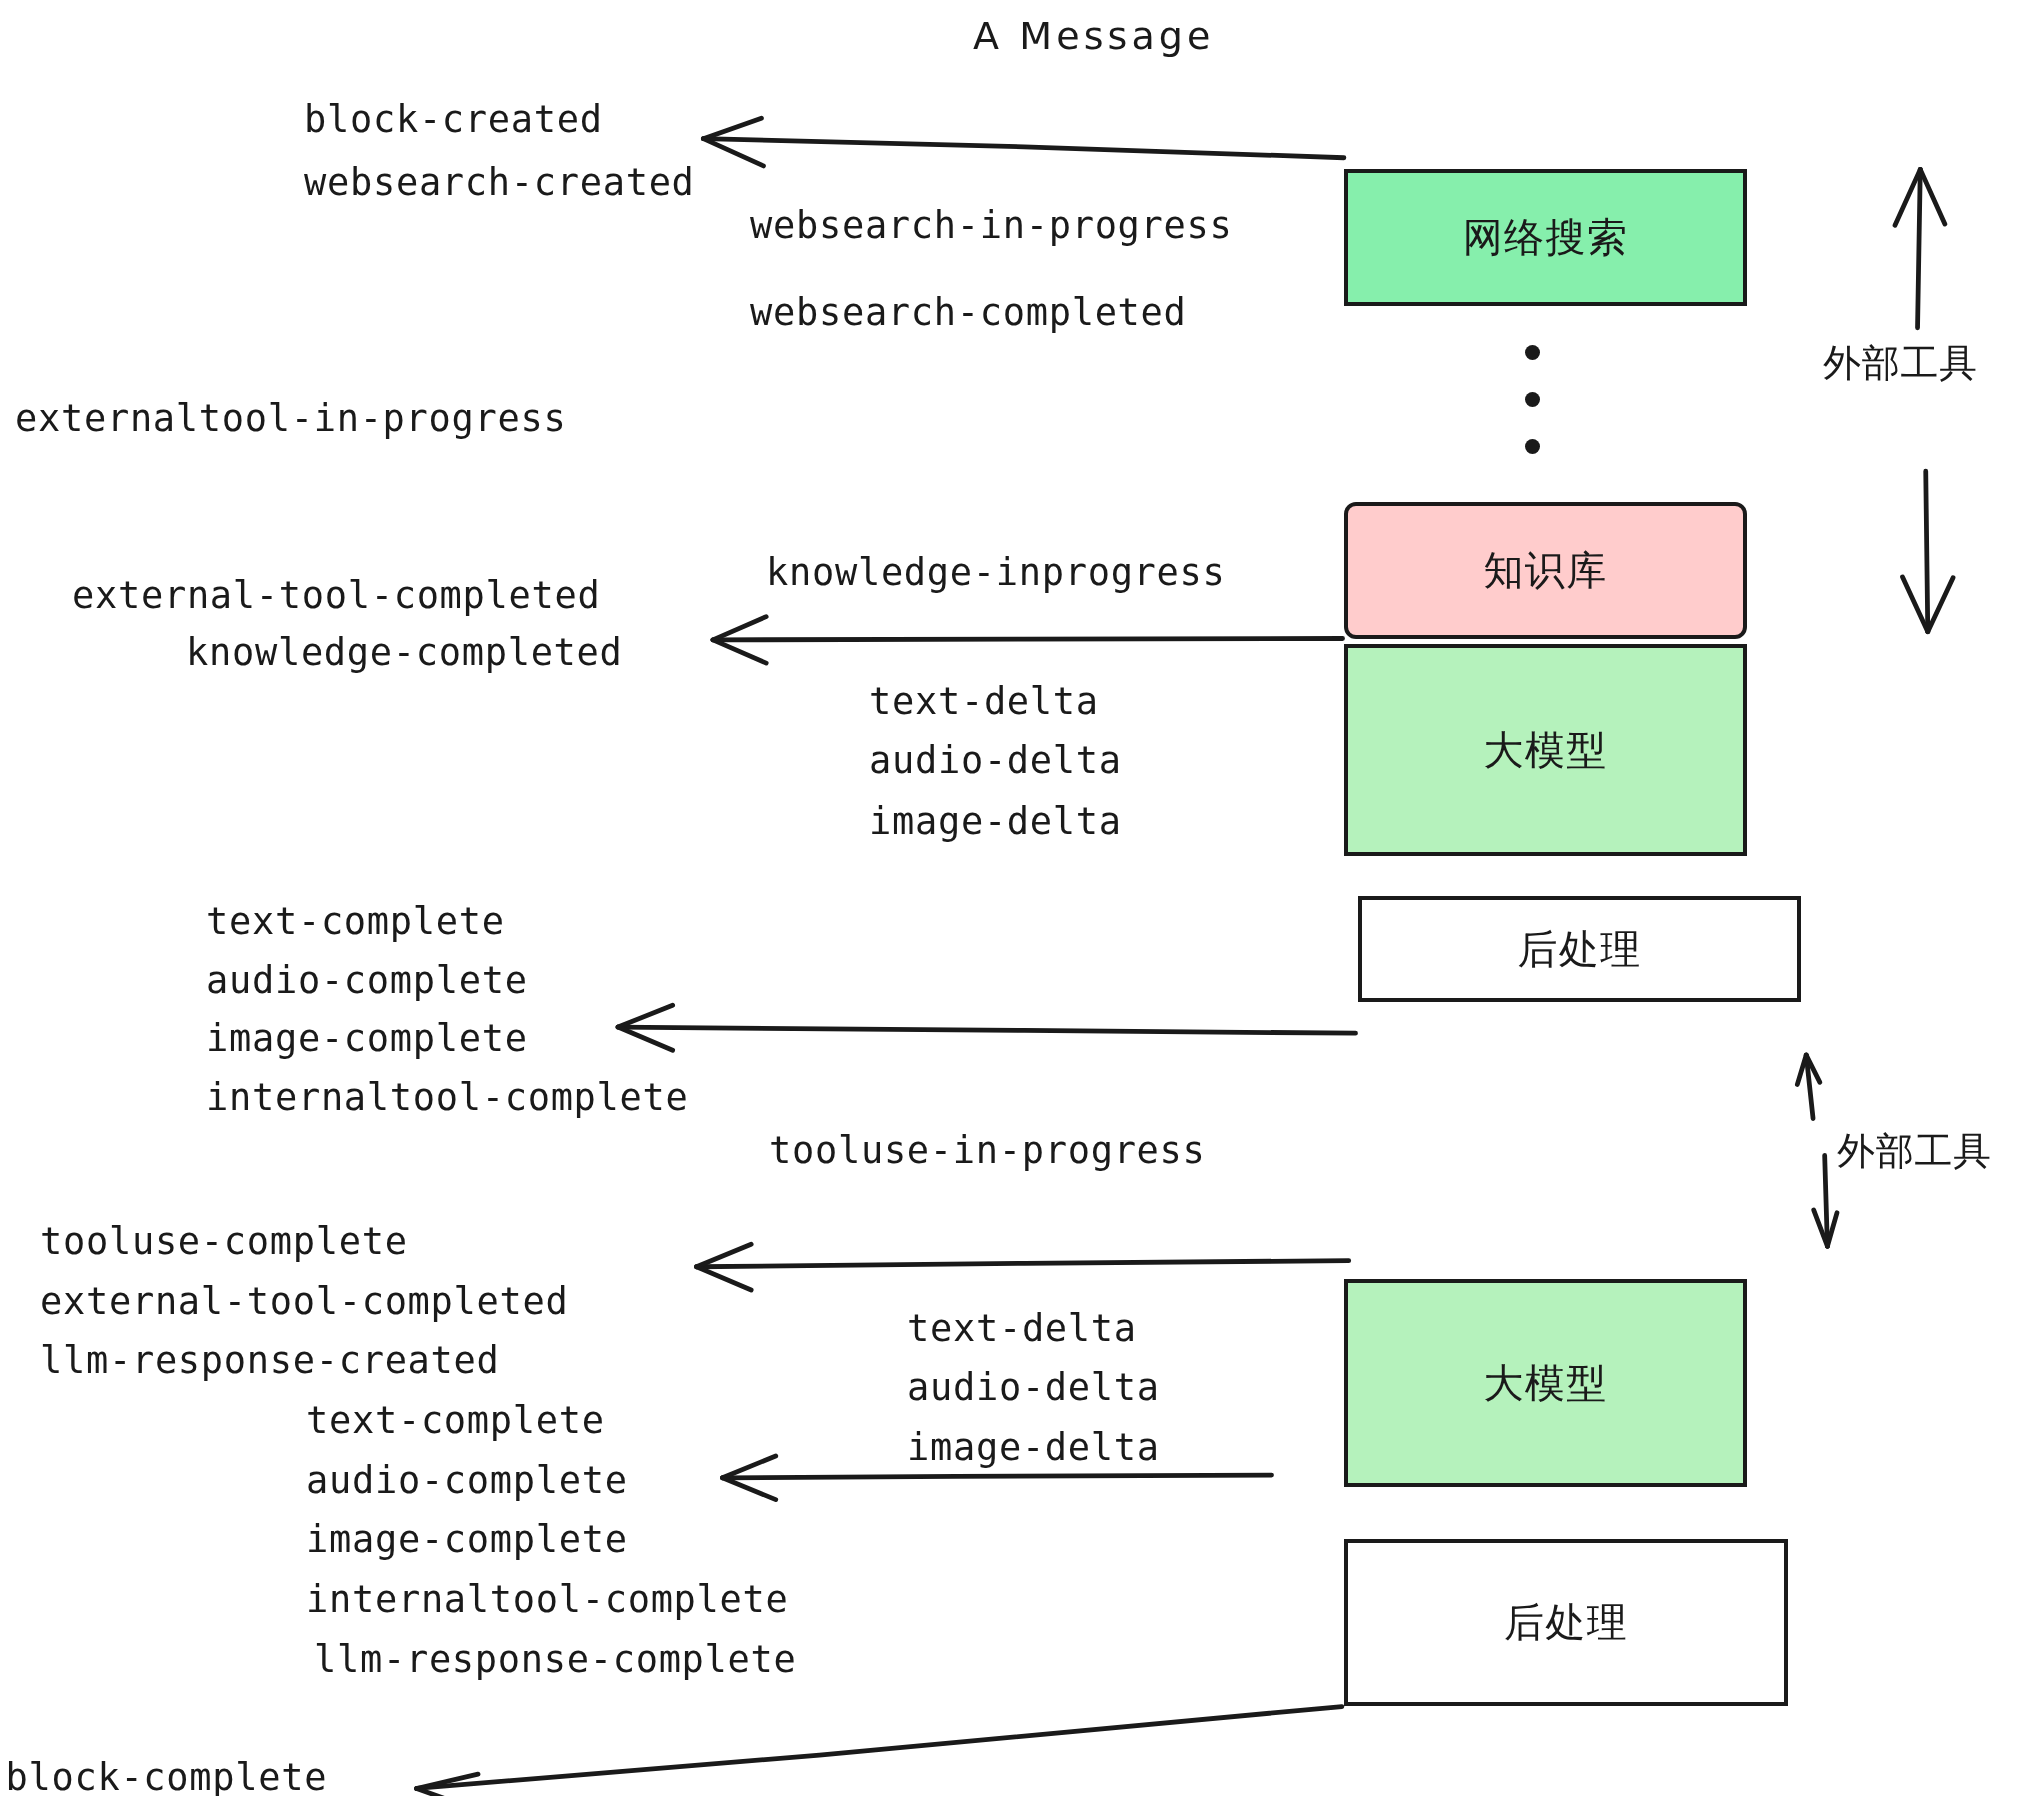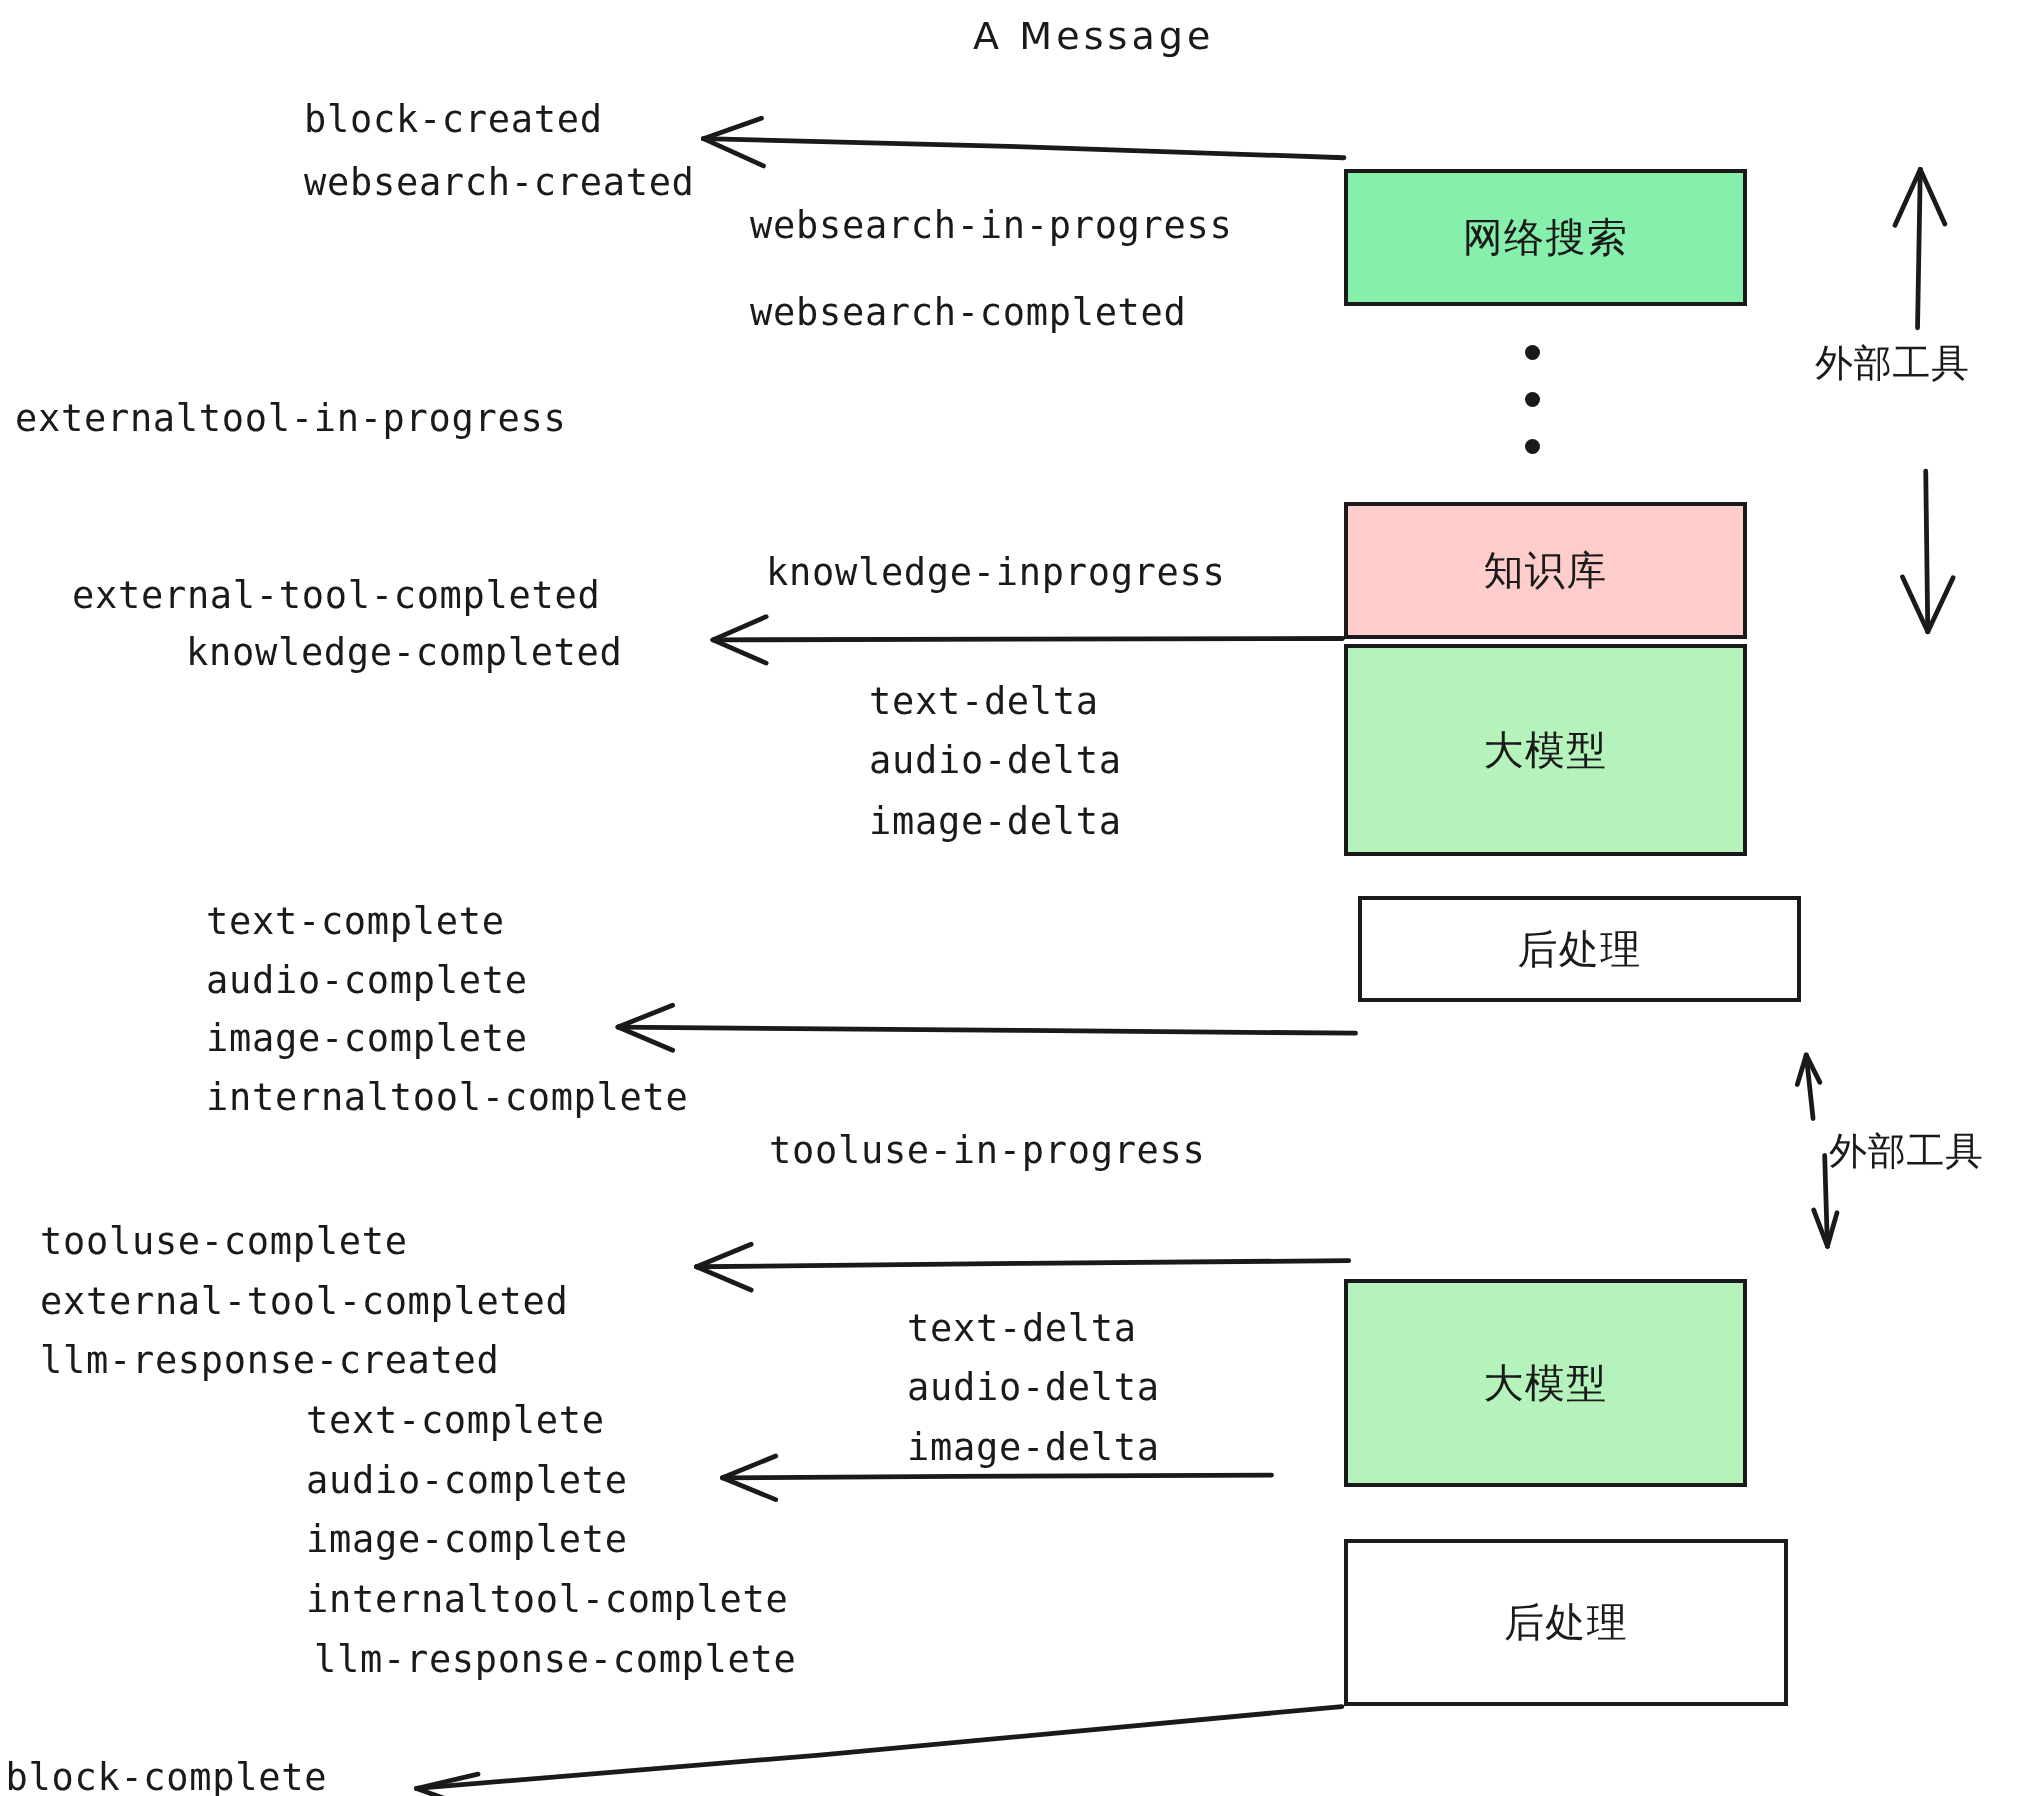--- a/index.html
+++ b/index.html
@@ -43,20 +43,21 @@
     font-size:37px;
     letter-spacing:0.7px;
   }
   .sidelabel{
     position:absolute;
     font-family:"DejaVu Sans",sans-serif;
     font-size:38px;
     letter-spacing:0.7px;
     color:#1a1a1a;
     white-space:pre;
+    margin-left:8px;
   }
   .dots{
     position:absolute;
     display:flex;
     flex-direction:column;
     align-items:center;
     justify-content:space-between;
   }
   .dots i{
     display:block;
@@ -135,21 +136,21 @@
       </g>
     </g>
   </svg>
 
   <div class="title" style="left:973px;top:13.7px;">A Message</div>
 
   <div class="node" style="left:1344px;top:169px;width:403px;height:137px;background:#86efac;">
     <span class="lbl">网络搜索</span>
   </div>
 
-  <div class="node" style="left:1344px;top:502px;width:403px;height:137px;background:#FFCCCC;">
+  <div class="node" style="left:1344px;top:502px;width:403px;height:137px;background:#FFCCCC;border-radius:12px;">
     <span class="lbl">知识库</span>
   </div>
 
   <div class="node" style="left:1344px;top:644px;width:403px;height:212px;background:#B5F2BC;">
     <span class="lbl">大模型</span>
   </div>
 
   <div class="node" style="left:1358px;top:896px;width:443px;height:106px;background:#FFFFFF;">
     <span class="lbl">后处理</span>
   </div>

